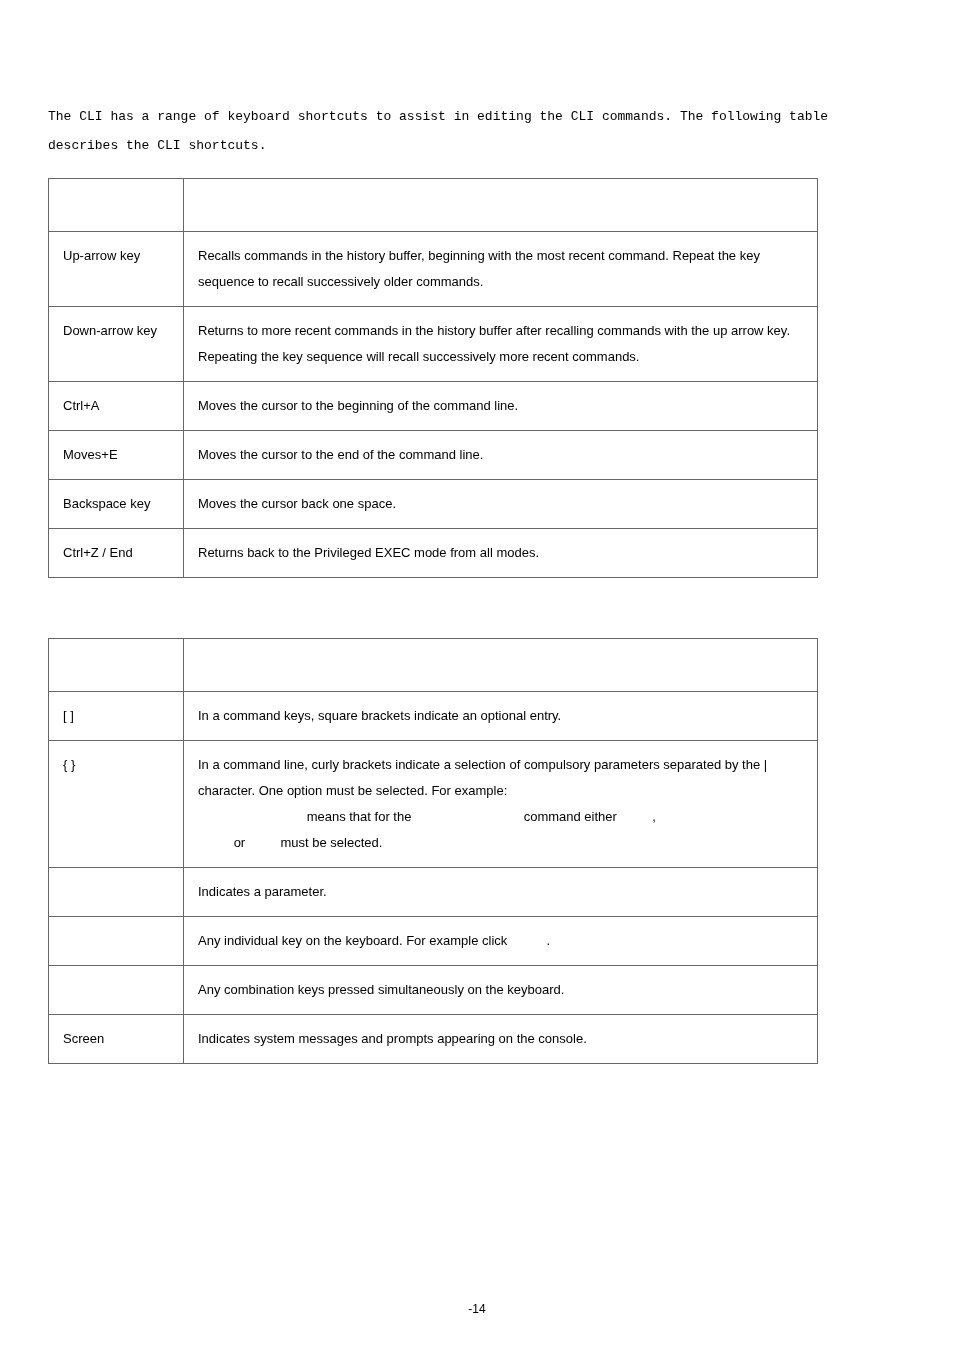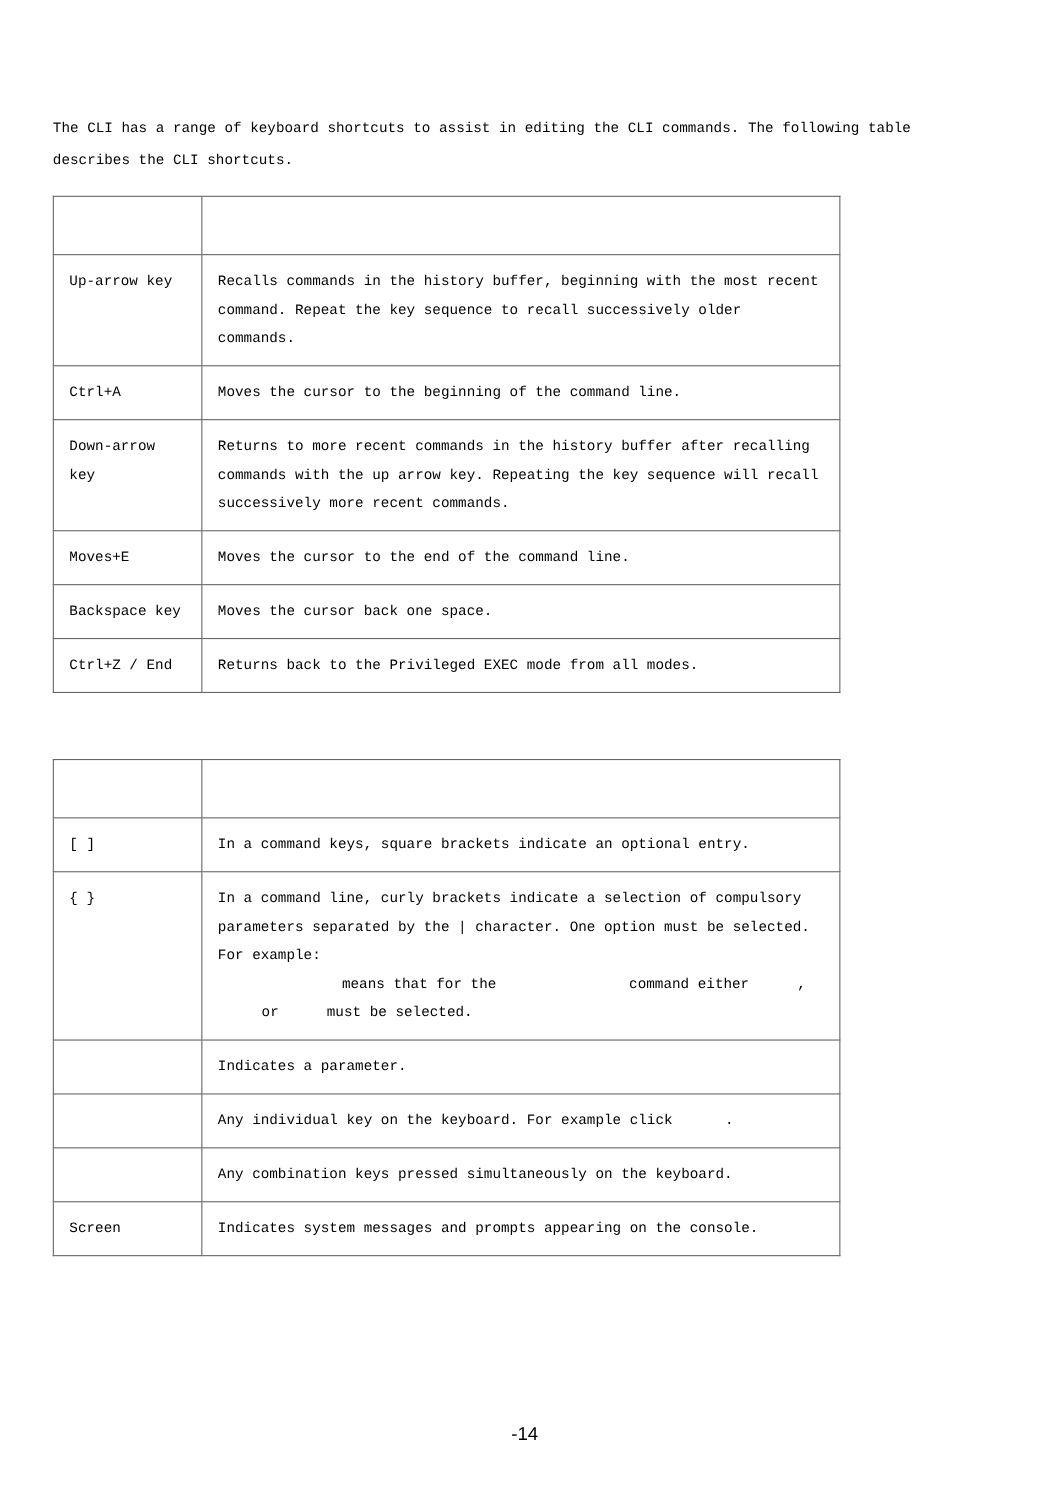--- a/index.html
+++ b/index.html
@@ -17,23 +17,22 @@
     padding: 90px 48px 30px 48px;
     box-sizing: border-box;
     position: relative;
   }
   .intro {
     margin-bottom: 18px;
     font-family: Liberation Mono, monospace;
   }
   table {
     border-collapse: collapse;
-    width: 716px;
+    width: 770px;
     margin-bottom: 60px;
-    font-family: Liberation Mono, monospace;
   }
   th, td {
     border: 1px solid #666666;
     padding: 11px 14px;
     vertical-align: top;
     text-align: left;
     font-weight: normal;
     line-height: 2.0;
   }
   th {
@@ -41,21 +40,21 @@
   }
   col.col1 {
     width: 135px;
   }
   .footer {
     position: absolute;
     bottom: 28px;
     left: 0;
     width: 100%;
     text-align: center;
-    font-size: 17px;
+    font-size: 12px;
   }
   .inline-fill {
     display: inline-block;
     width: 105px;
   }
   .inline-fill2 {
     display: inline-block;
     width: 32px;
   }
   .inline-fill3 {
@@ -80,26 +79,26 @@
         <th></th>
         <th></th>
       </tr>
     </thead>
     <tbody>
       <tr>
         <td>Up-arrow key</td>
         <td>Recalls commands in the history buffer, beginning with the most recent command. Repeat the key sequence to recall successively older commands.</td>
       </tr>
       <tr>
+        <td>Down-arrow key</td>
+        <td>Returns to more recent commands in the history buffer after recalling commands with the up arrow key. Repeating the key sequence will recall successively more recent commands.</td>
+      </tr>
+      <tr>
         <td>Ctrl+A</td>
         <td>Moves the cursor to the beginning of the command line.</td>
-      </tr>
-      <tr>
-        <td>Down-arrow key</td>
-        <td>Returns to more recent commands in the history buffer after recalling commands with the up arrow key. Repeating the key sequence will recall successively more recent commands.</td>
       </tr>
       <tr>
         <td>Moves+E</td>
         <td>Moves the cursor to the end of the command line.</td>
       </tr>
       <tr>
         <td>Backspace key</td>
         <td>Moves the cursor back one space.</td>
       </tr>
       <tr>

